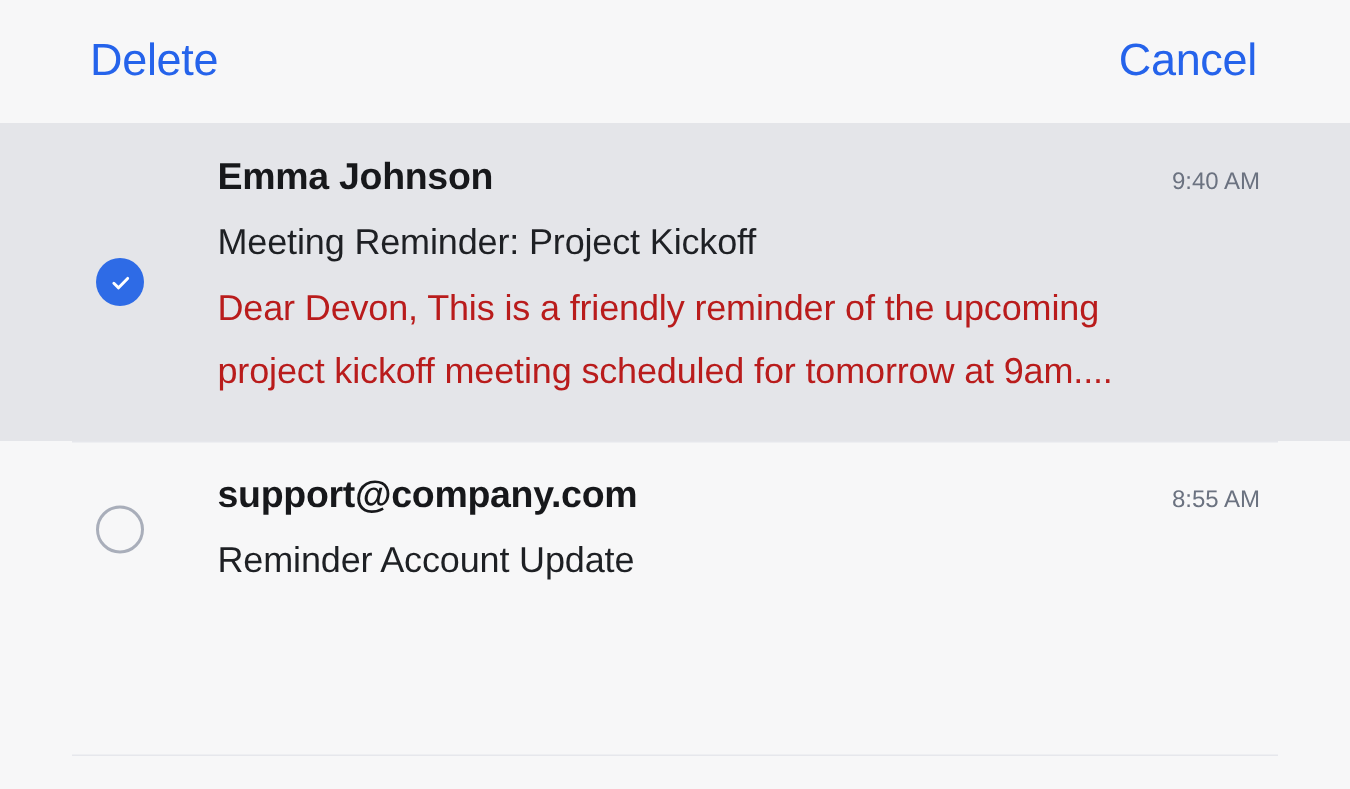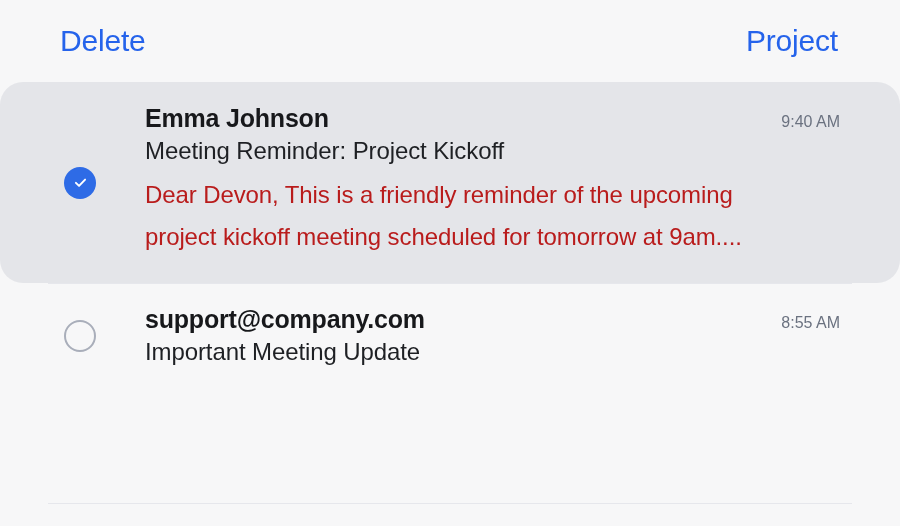--- a/index.html
+++ b/index.html
@@ -58,21 +58,20 @@
     width: 900px;
   }
 
   .email-row {
     position: relative;
     display: flex;
     align-items: center;
     padding: 22px 52px 24px 48px;
     background: transparent;
     cursor: pointer;
-    border-radius: 23px;
   }
 
   .email-row.selected {
     background: #E4E5E9;
   }
 
   .email-row.divider-top::before {
     content: "";
     position: absolute;
     left: 48px;
@@ -148,21 +147,21 @@
   .timestamp {
     font-size: 16px;
     font-weight: 400;
     color: #6B7280;
     line-height: 1.12;
     white-space: nowrap;
     flex: 0 0 auto;
   }
 
   .subject {
-    margin-top: 5px;
+    margin-top: 16px;
     font-size: 24px;
     font-weight: 400;
     color: #1E2024;
     line-height: 1.15;
     letter-spacing: -0.1px;
     white-space: nowrap;
     overflow: hidden;
     text-overflow: ellipsis;
   }
 
@@ -186,21 +185,21 @@
     background: #E6E7EC;
   }
 </style>
 </head>
 <body>
 
 <div class="screen">
 
   <div class="toolbar">
     <button class="toolbar-action">Delete</button>
-    <button class="toolbar-action">Project</button>
+    <button class="toolbar-action">Cancel</button>
   </div>
 
   <div class="email-list">
 
     <div class="email-row selected">
       <div class="check-col">
         <div class="checkbox checked">
           <svg class="tick" viewBox="0 0 20 20" aria-hidden="true">
             <path d="M4.6 10.4 L8.3 14.0 L15.4 6.6" fill="none" stroke="#FFFFFF" stroke-width="2.3" stroke-linecap="round" stroke-linejoin="round"></path>
           </svg>
@@ -218,21 +217,21 @@
 
     <div class="email-row divider-top">
       <div class="check-col">
         <div class="checkbox unchecked"></div>
       </div>
       <div class="content-col">
         <div class="row-topline">
           <div class="sender">support@company.com</div>
           <div class="timestamp">8:55 AM</div>
         </div>
-        <div class="subject">Important Meeting Update</div>
+        <div class="subject">Reminder Account Update</div>
       </div>
     </div>
 
   </div>
 
   <div class="list-bottom-divider"></div>
 
 </div>
 
 </body></html>

